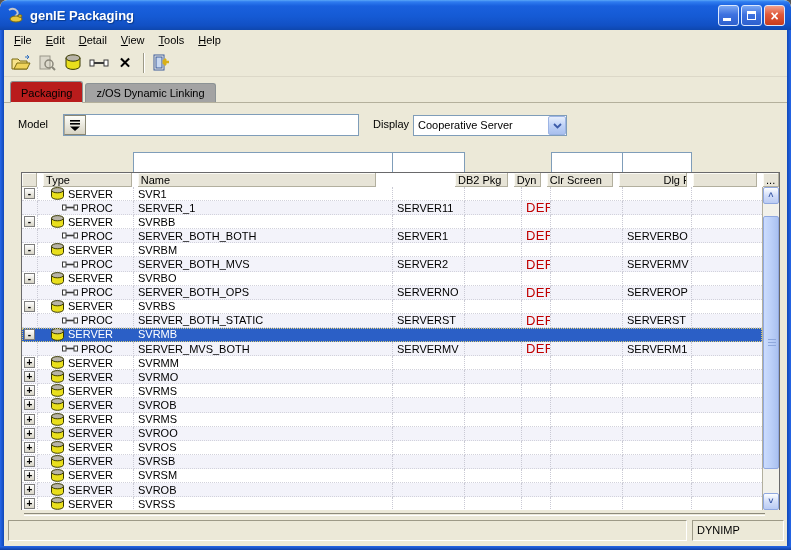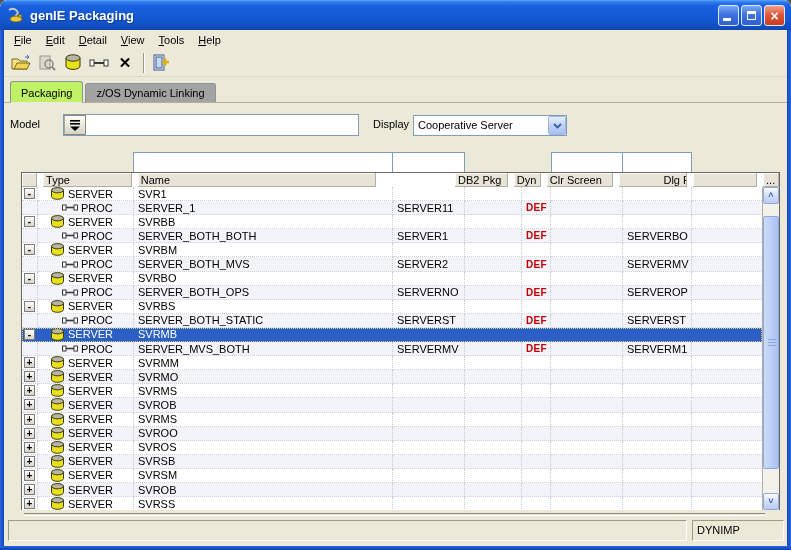--- a/index.html
+++ b/index.html
@@ -39,26 +39,26 @@
              padding-left:5px; border-bottom:1px solid #DCD8C8; }
   .tbtn { width:24px; height:23px; display:flex; align-items:center; justify-content:center; margin-right:2px; cursor:pointer; }
   .tsep { width:2px; height:20px; margin:0 4px; border-left:1px solid #9D9A87; border-right:1px solid #fff; }
   .xglyph { font-size:15px; font-weight:bold; line-height:15px; }
 
   
   .tabstrip { position:absolute; left:0; top:51px; width:100%; height:22px; display:flex; align-items:flex-end;
               padding-left:6px; border-bottom:1px solid #B4B09C; }
   .tab { border:1px solid #8C9395; border-bottom:none; border-radius:3px 3px 0 0;
          padding:3px 10px 3px 10px; background:#a3a3a3; margin-right:2px; position:relative; cursor:pointer; }
-  .tab.active { background:#bef264; padding-top:5px; margin-bottom:-1px; border-bottom:1px solid #ECE9D8; z-index:2; }
+  .tab.active { background:#b91c1c; padding-top:5px; margin-bottom:-1px; border-bottom:1px solid #ECE9D8; z-index:2; }
 
   
   .form-row { position:absolute; left:0; top:84px; width:100%; height:24px; }
   .flabel { position:absolute; top:4px; }
-  .model-label { left:6px; }
+  .model-label { left:14px; }
   .model-combo { position:absolute; left:59px; top:0; width:296px; height:22px; background:#fff;
                  border:1px solid #7F9DB9; display:flex; }
   .model-value { flex:1; padding:3px 4px; white-space:nowrap; overflow:hidden; }
   .dd-btn { width:22px; height:20px; background:linear-gradient(180deg,#FDFDF8,#D8D4C4);
             border:1px solid #8A8774; border-left:1px solid #ACA899; display:flex; align-items:center; justify-content:center; cursor:pointer; }
   .display-label { left:369px; }
   .xp-combo { position:absolute; left:409px; top:1px; width:154px; height:21px; background:#fff;
               border:1px solid #7F9DB9; display:flex; }
   .xp-value { flex:1; padding:3px 4px; white-space:nowrap; overflow:hidden; }
   .xp-arrow { width:18px; height:19px; margin:0; border-radius:2px; border:1px solid #9DB4E4;
@@ -90,21 +90,21 @@
   .trow.selected .c { border-color:#2B5FC6; }
   .c0{width:16px; justify-content:center;} .c1{width:96px;} .c2{width:259px; padding-left:4px;}
   .c3{width:72px; padding-left:4px;} .c4{width:57px; padding-left:4px;} .c5{width:29px; padding-left:4px;}
   .c6{width:72px; padding-left:4px;} .c7{width:69px; padding-left:4px;} .c8{width:70px; border-right:none;}
 
   .expander { width:11px; height:11px; border:1px solid #7E7E7E; background:linear-gradient(180deg,#FFFFFF,#D9D6C8);
               font-size:10px; line-height:9px; font-weight:bold; text-align:center; color:#000; cursor:pointer; }
   .trow .ricon { display:inline-flex; margin-right:3px; }
   .trow .ricon.server { margin-left:12px; }
   .trow .ricon.proc { margin-left:24px; }
-  .dyncell { color:#C00000; font-weight:bold; font-size:10px; letter-spacing:.3px; }
+  .dyncell { color:#C00000; font-weight:normal; font-size:13px; letter-spacing:.3px; }
   .trow.selected .dyncell { color:#FFD0D0; }
 
   
   .vscroll { position:absolute; right:0; top:14px; width:17px; height:323px; background:#F2F1EA; border-left:1px solid #B2AF9E; }
   .sbtn { position:absolute; left:0; width:16px; height:17px; border:1px solid #90A8E0; border-radius:2px;
           background:linear-gradient(180deg,#FDFEFF,#D3DEF8 50%,#BACBF3); display:flex; align-items:center; justify-content:center; cursor:pointer; }
   .sbtn.up { top:0; } .sbtn.down { bottom:0; }
   .chev { color:#3C5BA8; font-size:9px; line-height:9px; font-weight:bold; }
   .thumb { position:absolute; left:0; top:29px; width:16px; height:253px; border:1px solid #90A8E0; border-radius:2px;
            background:linear-gradient(90deg,#CBDCFD,#BCD0F8 50%,#AAC1F0); cursor:grab; }

